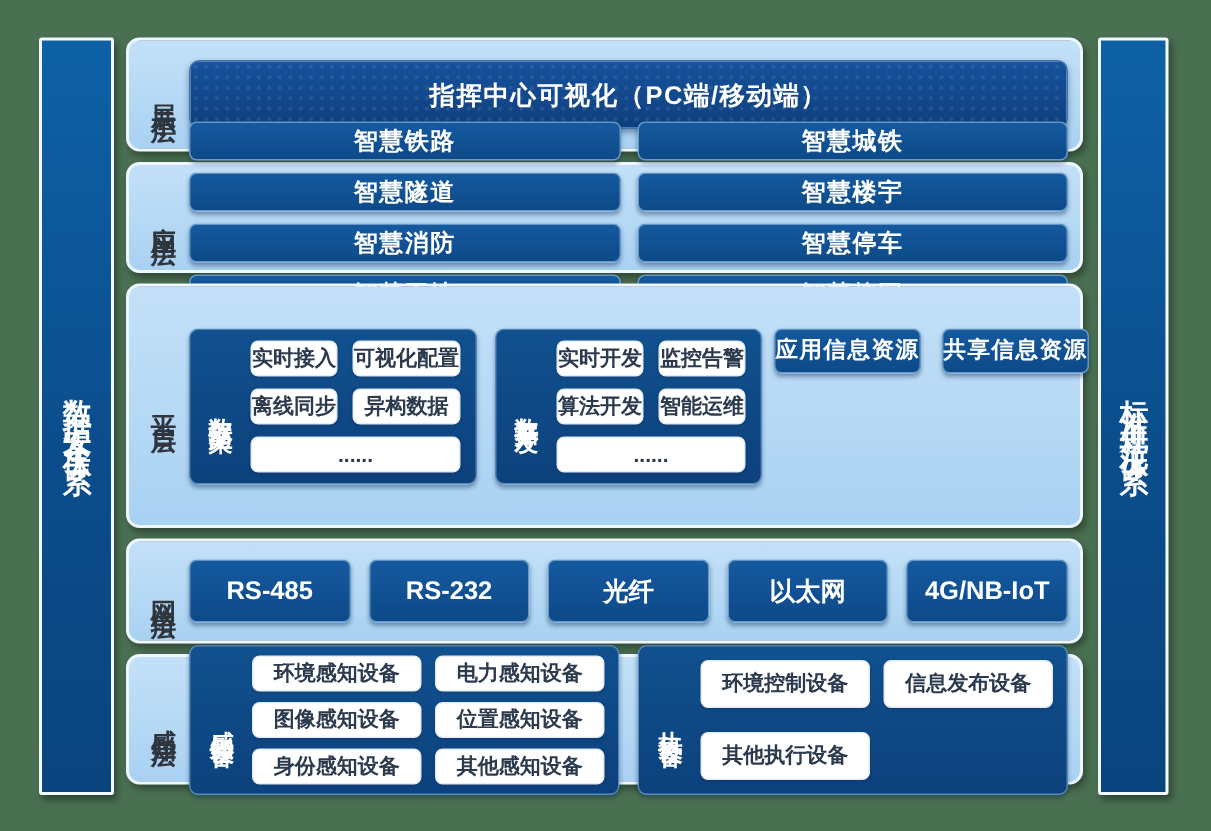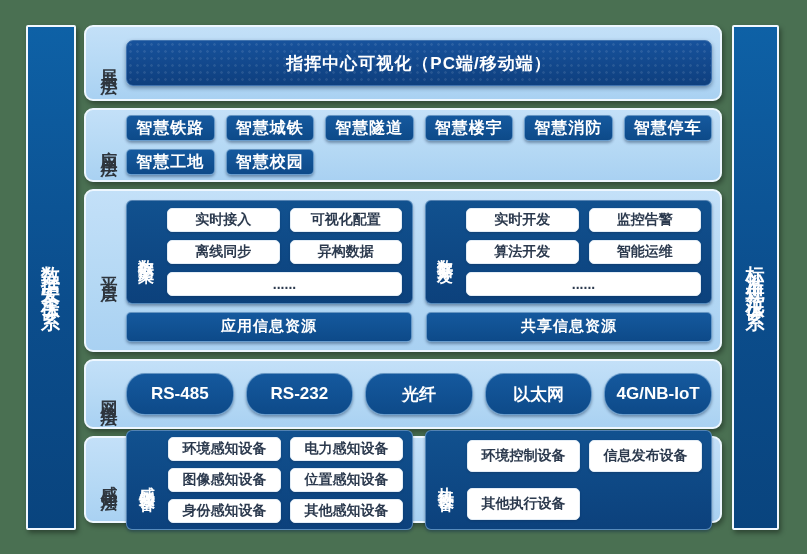--- a/index.html
+++ b/index.html
@@ -86,28 +86,28 @@
     box-shadow:0 2px 4px rgba(10,35,70,.45);
     color:#fff;font-size:17px;font-weight:700;
     display:flex;align-items:center;justify-content:center;
     letter-spacing:1px;
   }
 
   
   .panel.application{height:74px;}
   .app-grid{
     flex:1;display:grid;
-    grid-template-columns:repeat(6,1fr);
+    grid-template-columns:repeat(2,1fr);
     gap:8px 11px;
   }
   .app-grid .dark-box{height:26px;font-size:16px;letter-spacing:1px;}
 
   
   .panel.platform{height:163px;}
-  .platform-body{flex-direction:column;gap:8px;}
+  .platform-body{flex-direction:row;gap:8px;}
   .groups-row{display:flex;gap:12px;flex:1;}
   .group{
     flex:1;box-sizing:border-box;
     background:linear-gradient(180deg,#11518f 0%,#0c417c 100%);
     border:1px solid rgba(173,211,243,.45);
     border-radius:6px;
     box-shadow:0 2px 3px rgba(10,35,70,.4);
     padding:7px 10px 7px 8px;
     display:flex;align-items:stretch;gap:10px;
   }
@@ -132,21 +132,21 @@
     display:flex;align-items:center;justify-content:center;
     white-space:nowrap;min-height:24px;
   }
   .white-box.span2{grid-column:1 / -1;}
   .resources-row{display:flex;gap:14px;height:30px;flex:0 0 30px;}
   .resources-row .dark-box{flex:1;font-size:15px;letter-spacing:1px;}
 
   
   .panel.network{height:70px;}
   .net-row{flex:1;display:flex;gap:12px;}
-  .net-row .dark-box{flex:1;height:42px;font-size:17px;border-radius:19px;}
+  .net-row .dark-box{flex:1;height:42px;font-size:17px;}
 
   
   .panel.perception{height:87px;}
   .perception-body .group{padding:6px 9px;}
   .grid-3r{grid-template-rows:repeat(3,1fr);gap:7px 9px;}
   .grid-2r{grid-template-rows:1fr 1fr;gap:16px 9px;padding:3px 0;}
   .perception-body .white-box{font-size:14px;}
 </style>
 </head>
 <body>

